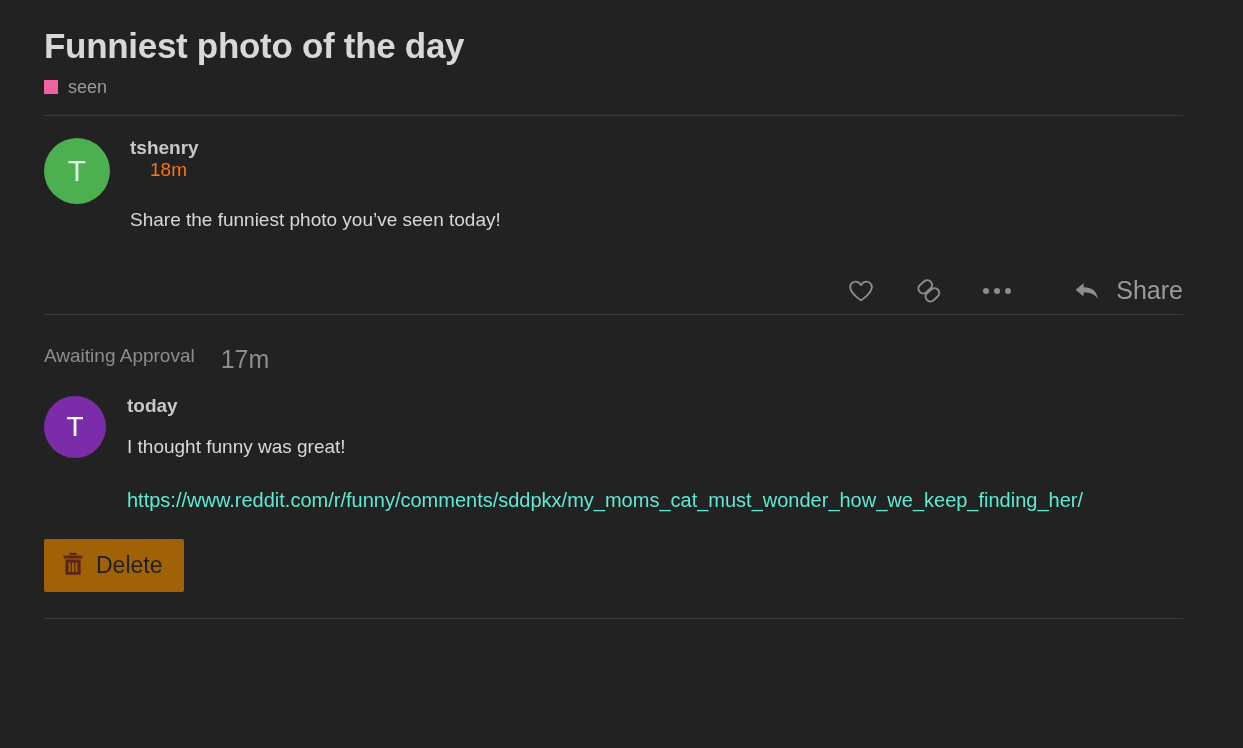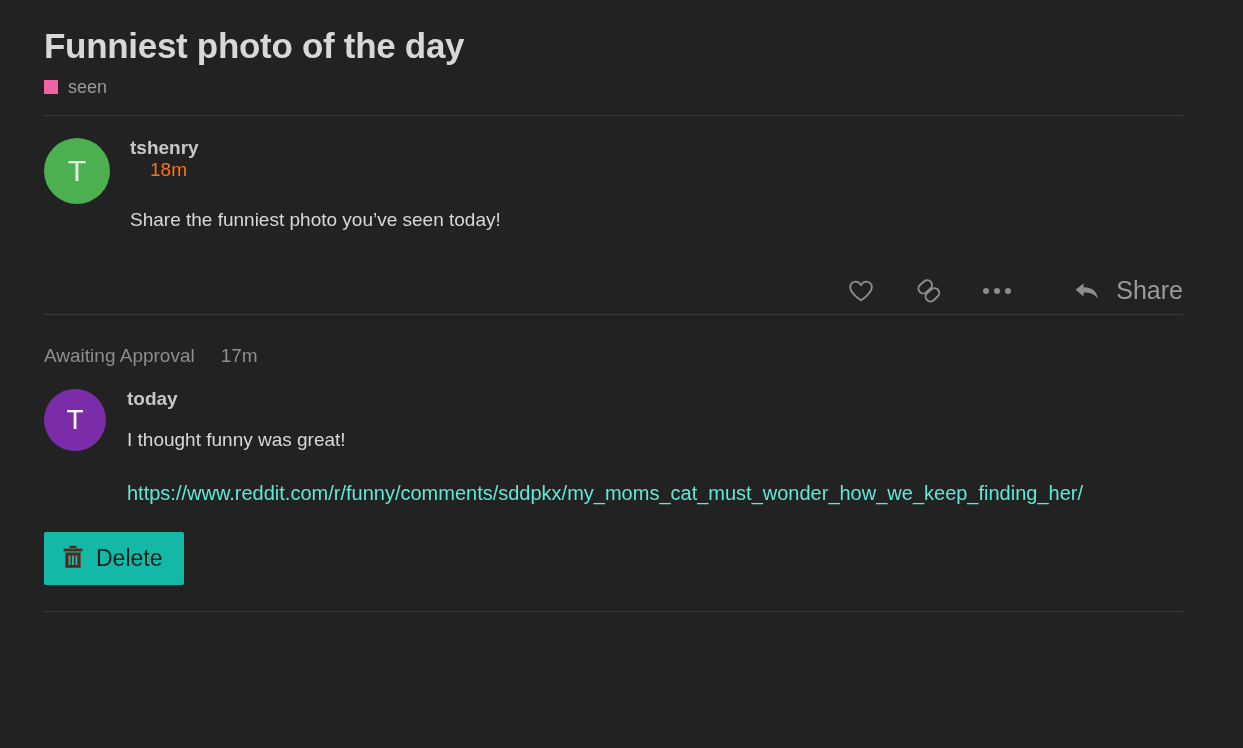--- a/index.html
+++ b/index.html
@@ -176,38 +176,38 @@
     display: flex;
     align-items: flex-start;
     gap: 26px;
     padding: 30px 60px 0 44px;
   }
   .approval-status {
     font-size: 19px;
     color: #8d8d8d;
   }
   .approval-time {
-    font-size: 19px;
+    font-size: 25px;
     color: #8d8d8d;
   }
 
   .comment.pending { padding-top: 22px; }
   .comment.pending .avatar { width: 62px; height: 62px; font-size: 28px; }
   .comment.pending .comment-body { padding-left: 21px; }
   .comment.pending .comment-text { margin-top: 16px; }
 
   
   .delete-wrap {
     padding: 24px 60px 0 44px;
   }
   .delete-btn {
     display: inline-flex;
     align-items: center;
     gap: 12px;
-    background: #14b8a6;
+    background: #a16207;
     border: none;
     border-radius: 2px;
     padding: 13px 22px 13px 18px;
     cursor: pointer;
     font-family: "Liberation Sans", sans-serif;
   }
   .delete-label {
     font-size: 23px;
     color: #1f1f1f;
     line-height: 1;

